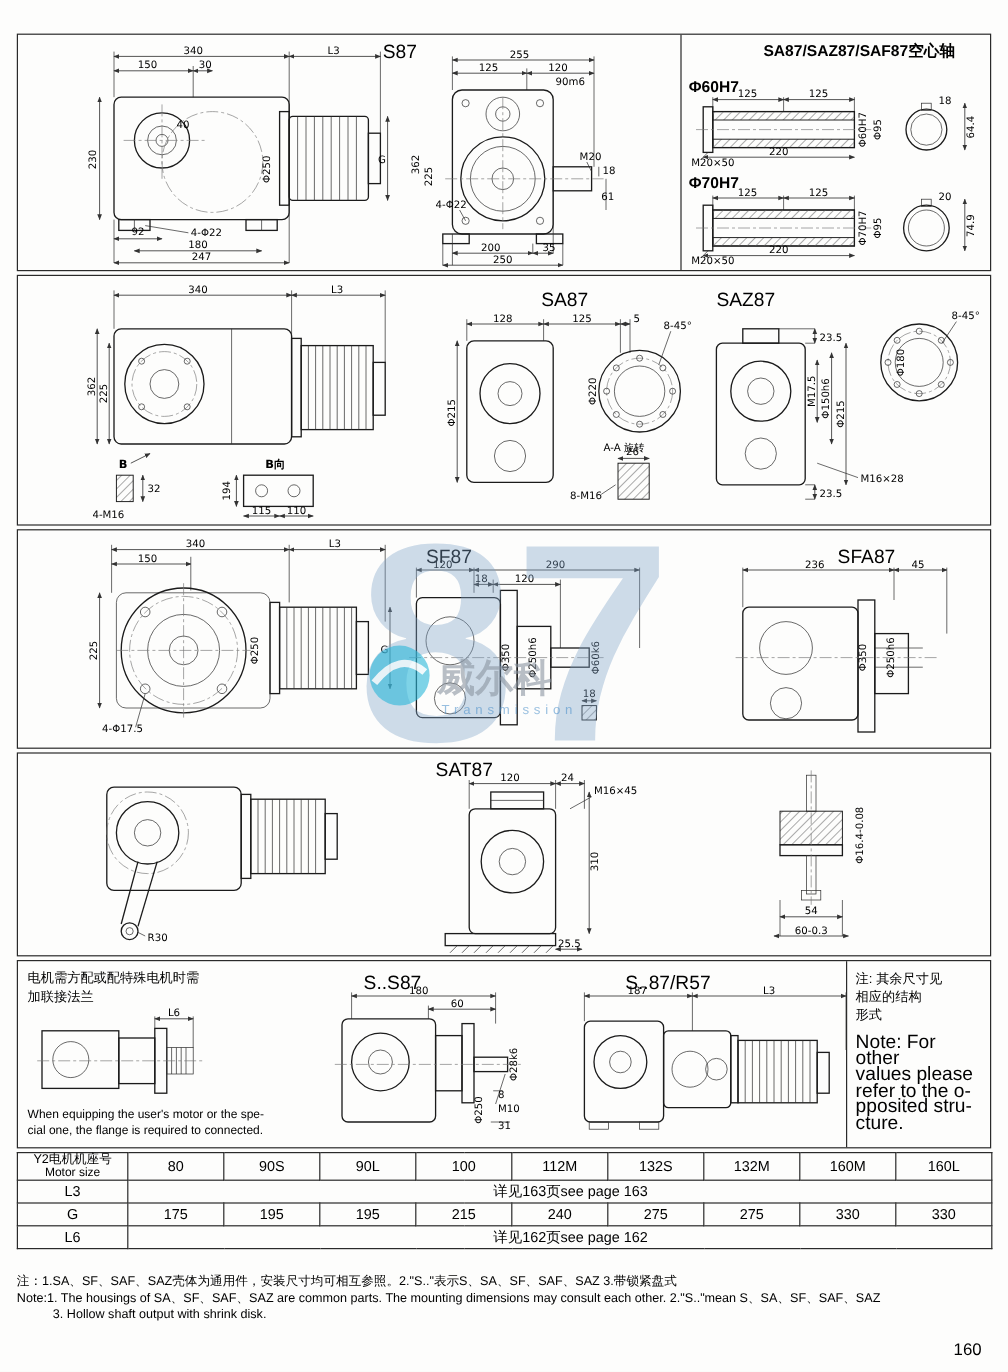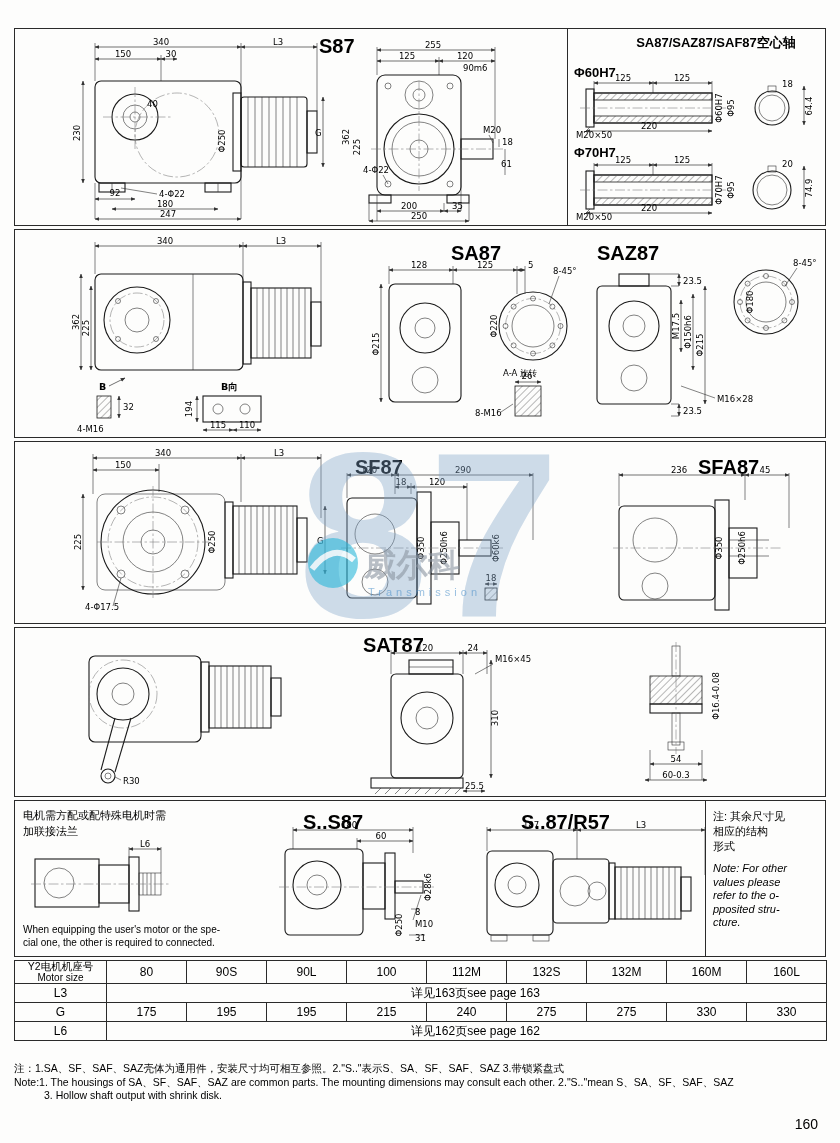--- a/index.html
+++ b/index.html
@@ -5,38 +5,38 @@
   * { margin:0; padding:0; box-sizing:border-box; }
   html,body { width:840px; height:1143px; }
   body { background:#f7f7f5; font-family:"Liberation Sans",sans-serif; position:relative; color:#000; }
   .page { position:absolute; inset:0; background:#fdfdfc; }
   .row { position:absolute; left:14px; width:812px; border:1px solid #2a2a2a; background:transparent; }
   .r1 { top:28px;  height:198px; }
   .r2 { top:229px; height:209px; }
   .r3 { top:441px; height:183px; }
   .r4 { top:627px; height:170px; }
   .r5 { top:800px; height:157px; }
-  .sec-title { position:absolute; font-weight:bold; font-size:20px; white-space:nowrap;text-align:center; }
+  .sec-title { position:absolute; font-weight:normal; font-size:16px; white-space:nowrap;text-align:center; }
   svg.draw { position:absolute; overflow:visible; }
   .ln { stroke:#1b1b1b; stroke-width:1.1; fill:none; }
   .fn { stroke:#2f2f2f; stroke-width:.6; fill:none; }
   .dm { stroke:#333; stroke-width:.7; fill:none; }
   .ar { marker-start:url(#ar); marker-end:url(#ar); }
   .ae { marker-end:url(#ar); }
   .ct { stroke:#777; stroke-width:.55; fill:none; stroke-dasharray:10 2.5 2.5 2.5; }
   .hz { fill:url(#ht); stroke:#1b1b1b; stroke-width:.8; }
   svg text { font:8.5px "DejaVu Sans",sans-serif; fill:#000; }
   svg text.bt { font-weight:bold; font-size:9.5px; }
   .hollowbox { position:absolute; right:0; top:0; width:258px; height:100%; border-left:1px solid #2a2a2a;padding-left:39px; }
   .ht1,.ht2 { font-weight:bold; font-size:13px; text-align:center; }
   .ht2 { padding-left:70px; }
   .hvar { position:absolute; font-weight:bold; font-size:13px; }
   .sideNote { position:absolute; right:0; top:0; width:120px; height:100%; border-left:1px solid #2a2a2a; padding:8px 5px 0 7px; }
   .sn-cn { font-size:11px; line-height:15px; }
-  .sn-en { font-size:11px; line-height:13.5px; margin-top:8px;font-style:italic; }
+  .sn-en { font-size:16px; line-height:13.5px; margin-top:8px; }
   .fl-cn { position:absolute; font-size:11px; line-height:16px; }
   .fl-en { position:absolute; font-size:10px; line-height:13px; }
   table.spec { position:absolute; left:14px; top:960px; width:812px; border-collapse:collapse; table-layout:fixed; }
   table.spec td { border:1px solid #2a2a2a; height:19px; text-align:center; vertical-align:middle; font-size:12px; }
   td.lblcell { font-size:12.5px; }
   .cl1 { font-size:10.5px; line-height:11px; }
   .cl2 { font-size:10px; line-height:11px; }
   td.seecell { text-align:left; padding-left:18px; font-size:11.5px; }
   td.seecell .gap { }
   .footnotes { position:absolute; left:14px; top:1062px; width:812px; font-size:10.5px; line-height:13.5px; }
@@ -536,21 +536,21 @@
         <circle class="fn" cx="32" cy="40" r="15"></circle>
         <rect class="ln" x="72" y="22" width="30" height="38"></rect>
         <rect class="ln" x="102" y="14" width="10" height="54"></rect>
         <rect class="fn" x="112" y="30" width="22" height="22"></rect>
         <path class="fn" d="M116 30V52M120 30V52M124 30V52M128 30V52"></path>
         <line class="ct" x1="4" y1="41" x2="142" y2="41"></line>
       </g>
       <text x="118" y="4" text-anchor="middle">L6</text>
     </svg>
     <div class="fl-en" style="left:8px;top:122px">When equipping the user's motor or the spe-</div>
-    <div class="fl-en" style="left:8px;top:135px">cial one, the other is required to connected.</div>
+    <div class="fl-en" style="left:8px;top:135px">cial one, the flange is required to connected.</div>
 
     <div class="sec-title" style="left:288px;top:10px">S..S87</div>
     <svg class="draw" style="left:250px;top:24px" width="205" height="126">
       <g>
         <line class="fn" x1="28" y1="24" x2="28" y2="2"></line>
           <line class="fn" x1="148" y1="28" x2="148" y2="2"></line>
           <line class="fn" x1="92" y1="24" x2="92" y2="13"></line>
         <line class="dm ar" x1="28" y1="5" x2="148" y2="5"></line>
           <line class="dm ar" x1="92" y1="16" x2="148" y2="16"></line>
         <rect class="ln" x="20" y="24" width="78" height="86" rx="5"></rect>

